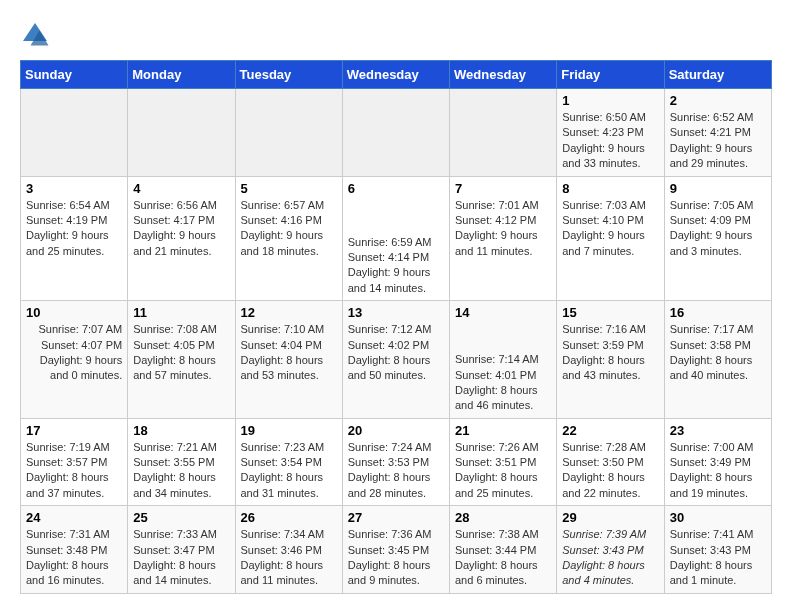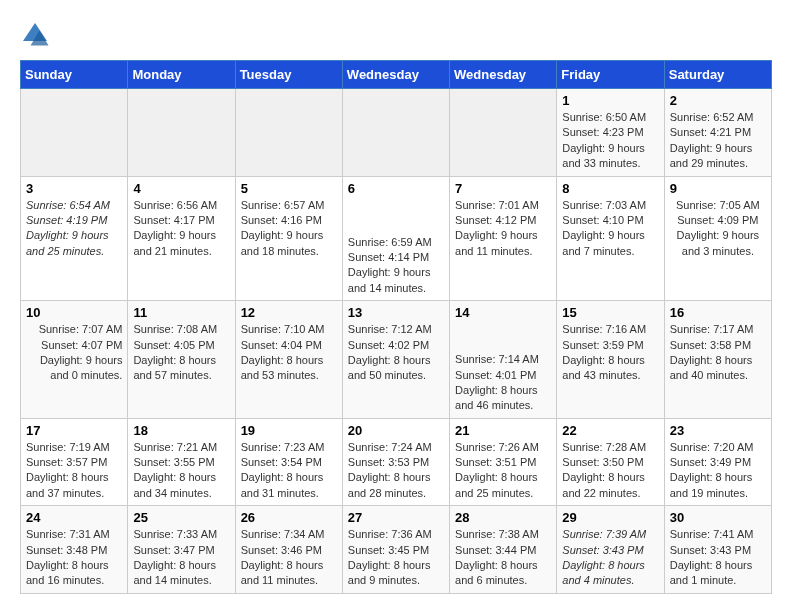--- a/index.html
+++ b/index.html
@@ -147,21 +147,21 @@
           <span class="day-num">2</span>
           <div class="day-info" style="white-space: pre-line;">Sunrise: 6:52 AM
 Sunset: 4:21 PM
 Daylight: 9 hours
 and 29 minutes.</div>
         </td>
       </tr>
       <tr>
         <td>
           <span class="day-num">3</span>
-          <div class="day-info" style="white-space: pre-line; font-style: italic;">Sunrise: 6:54 AM
+          <div class="day-info" style="white-space: pre-line;">Sunrise: 6:54 AM
 Sunset: 4:19 PM
 Daylight: 9 hours
 and 25 minutes.</div>
         </td>
         <td>
           <span class="day-num">4</span>
           <div class="day-info" style="white-space: pre-line;">Sunrise: 6:56 AM
 Sunset: 4:17 PM
 Daylight: 9 hours
 and 21 minutes.</div>
@@ -189,21 +189,21 @@
         </td>
         <td>
           <span class="day-num">8</span>
           <div class="day-info" style="white-space: pre-line;">Sunrise: 7:03 AM
 Sunset: 4:10 PM
 Daylight: 9 hours
 and 7 minutes.</div>
         </td>
         <td>
           <span class="day-num">9</span>
-          <div class="day-info" style="white-space: pre-line; text-align: center;">Sunrise: 7:05 AM
+          <div class="day-info" style="white-space: pre-line;">Sunrise: 7:05 AM
 Sunset: 4:09 PM
 Daylight: 9 hours
 and 3 minutes.</div>
         </td>
       </tr>
       <tr>
         <td>
           <span class="day-num">10</span>
           <div class="day-info" style="white-space: pre-line; text-align: right;">Sunrise: 7:07 AM
 Sunset: 4:07 PM
@@ -291,21 +291,21 @@
         </td>
         <td>
           <span class="day-num">22</span>
           <div class="day-info" style="white-space: pre-line;">Sunrise: 7:28 AM
 Sunset: 3:50 PM
 Daylight: 8 hours
 and 22 minutes.</div>
         </td>
         <td>
           <span class="day-num">23</span>
-          <div class="day-info" style="white-space: pre-line;">Sunrise: 7:20 AM
+          <div class="day-info" style="white-space: pre-line;">Sunrise: 7:00 AM
 Sunset: 3:49 PM
 Daylight: 8 hours
 and 19 minutes.</div>
         </td>
       </tr>
       <tr>
         <td>
           <span class="day-num">24</span>
           <div class="day-info" style="white-space: pre-line;">Sunrise: 7:31 AM
 Sunset: 3:48 PM

